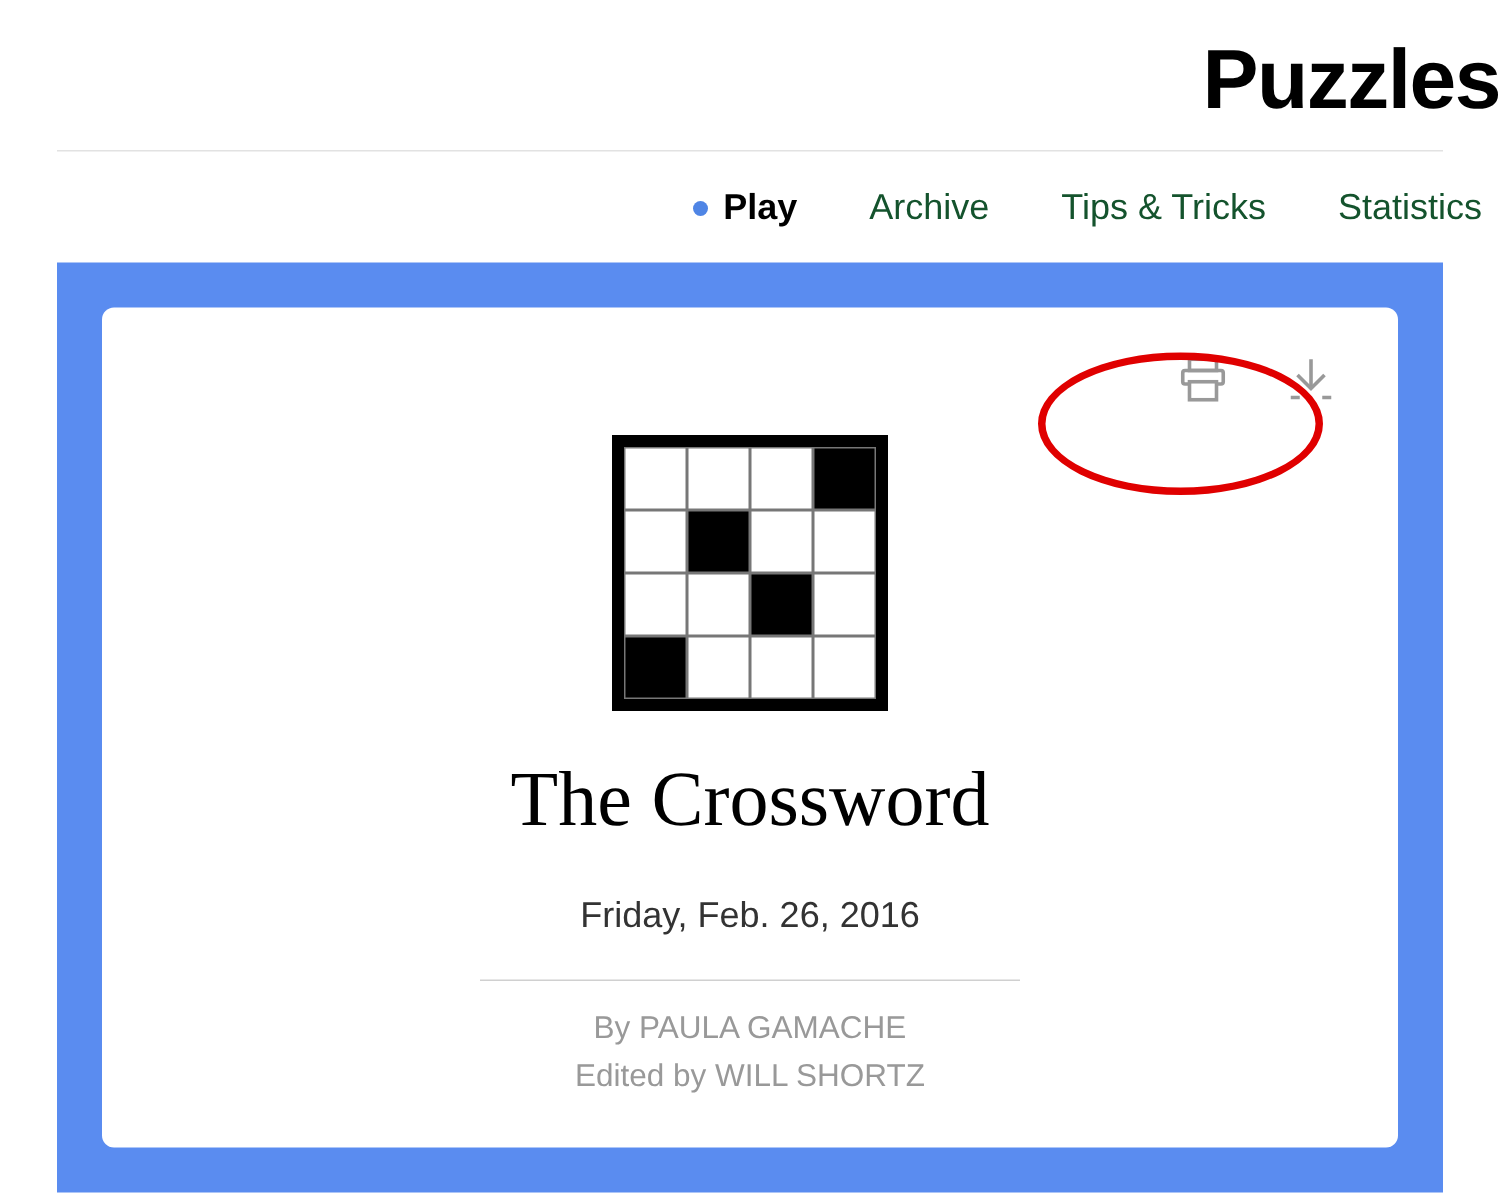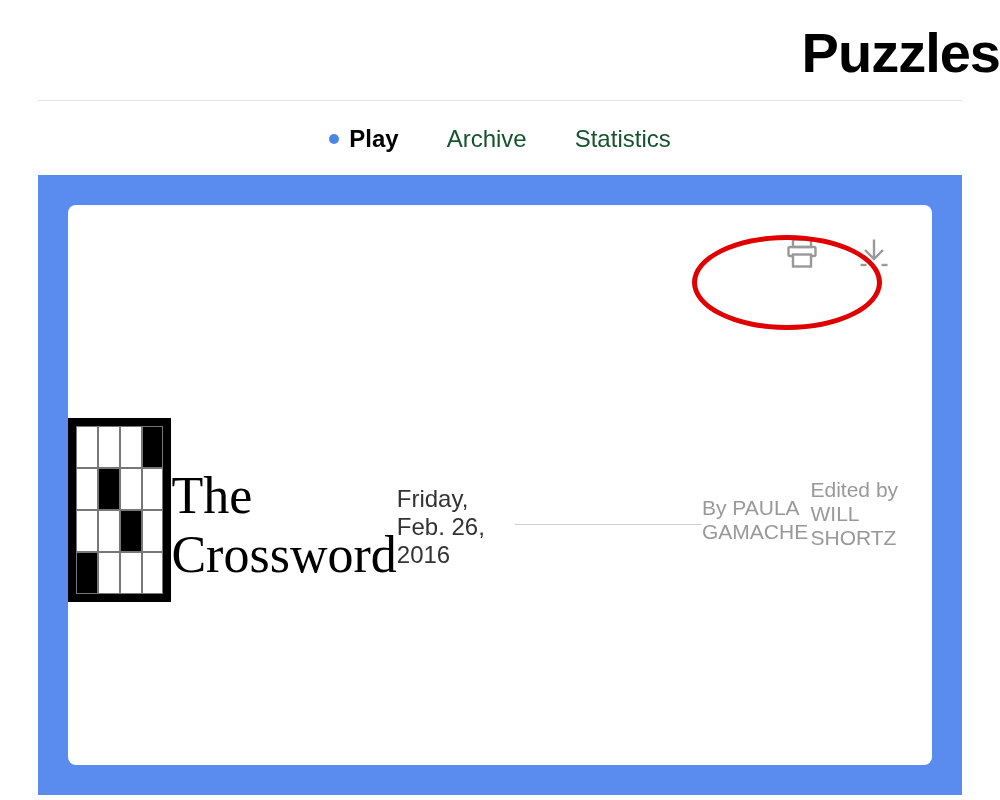--- a/index.html
+++ b/index.html
@@ -21,23 +21,23 @@
       letter-spacing: -1px;
       color: #000;
     }
     .nav-divider {
       border: none;
       border-top: 1px solid #e2e2e2;
       margin: 0 38px;
     }
     .nav {
       display: flex;
-      justify-content: center;
+      justify-content: flex-end;
       gap: 48px;
-      padding: 24px 0 22px;
+      padding: 24px 12px 22px;
       font-family: Arial, Helvetica, sans-serif;
     }
     .nav-item {
       font-size: 24px;
       color: #14532d;
       cursor: pointer;
       display: flex;
       align-items: center;
       gap: 10px;
     }
@@ -58,23 +58,24 @@
       padding: 30px;
       height: 620px;
     }
     .card {
       background: #fff;
       border-radius: 8px;
       width: 100%;
       height: 100%;
       position: relative;
       display: flex;
-      flex-direction: row;
+      flex-direction: column;
       align-items: center;
       padding-top: 50px;
+      justify-content: center;
     }
     .icon-row {
       position: absolute;
       top: 30px;
       right: 40px;
       display: flex;
       gap: 36px;
       align-items: center;
     }
     .icon-btn {
@@ -140,20 +141,23 @@
 
 <hr class="nav-divider">
 
 <nav class="nav">
   <div class="nav-item active">
     <span class="active-dot"></span>
     <span>Play</span>
   </div>
   <div class="nav-item">
     <span>Archive</span>
+  </div>
+  <div class="nav-item">
+    <span>Tips &amp; Tricks</span>
   </div>
   <div class="nav-item">
     <span>Statistics</span>
   </div>
 </nav>
 
 <div class="stage">
   <div class="card">
 
     <div class="icon-row">

